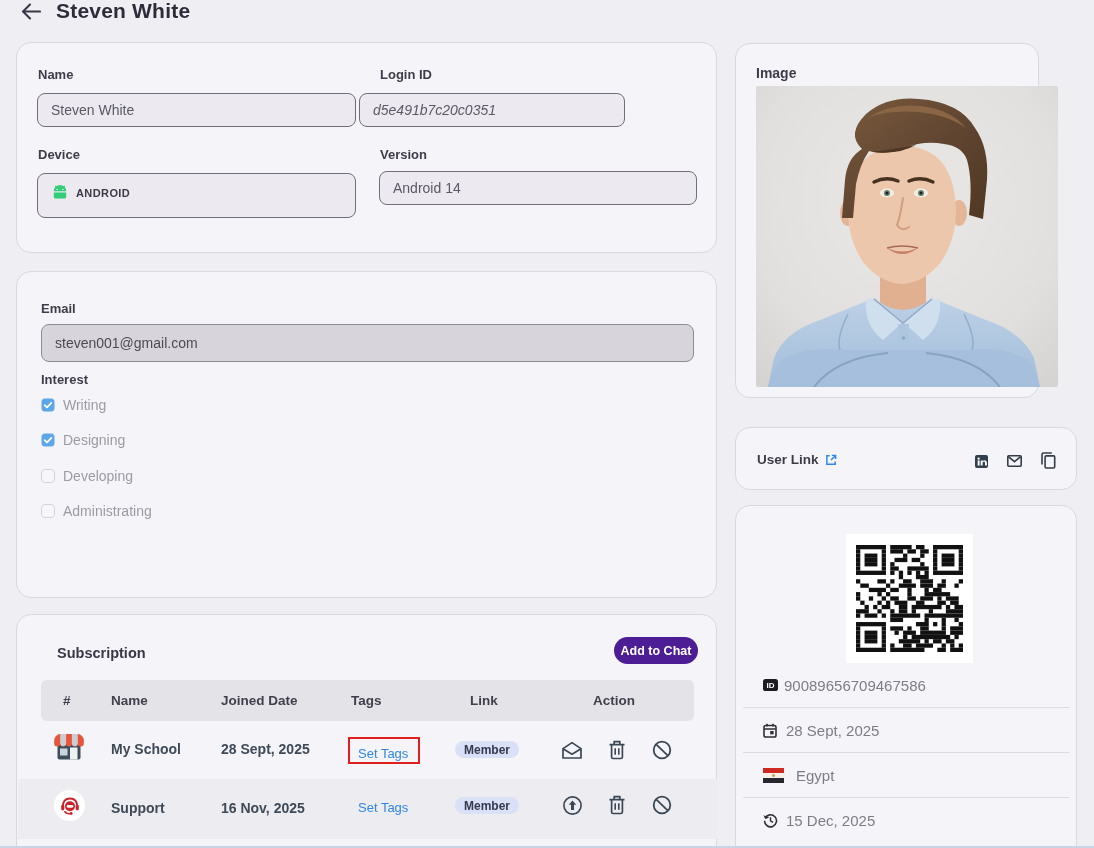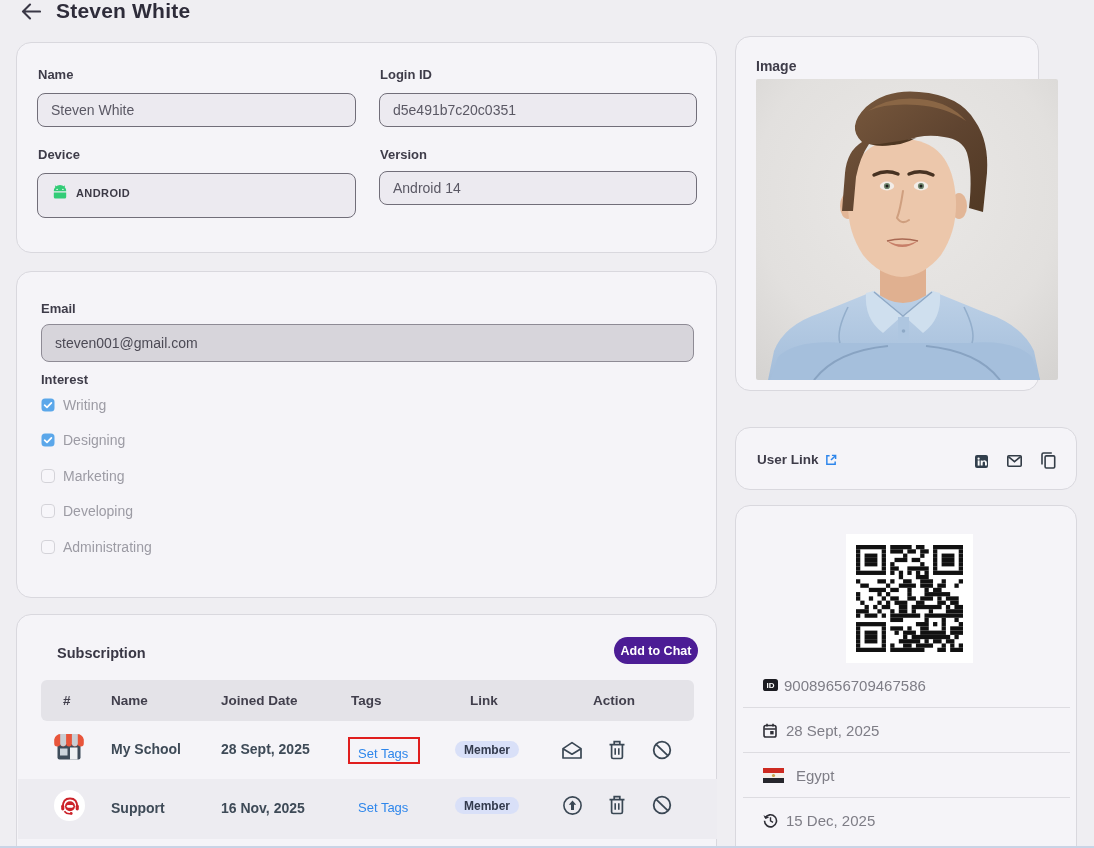--- a/index.html
+++ b/index.html
@@ -15,21 +15,21 @@
 
 <svg style="position:absolute;left:21px;top:3px" width="20" height="17" viewBox="0 0 20 17">
   <path d="M9 1.5 L2 8.5 L9 15.5 M2.3 8.5 L19 8.5" stroke="#3a3846" stroke-width="2.1" fill="none" stroke-linecap="round" stroke-linejoin="round"></path>
 </svg>
 <div style="position:absolute;left:56px;top:-1px;font-size:21px;font-weight:bold;color:#2e2c3a;letter-spacing:0.2px;">Steven White</div>
 
 <div class="card" style="left:16px;top:42px;width:701px;height:211px;">
   <div class="lbl" style="left:21px;top:24px;">Name</div>
   <div class="inp" style="left:20px;top:50px;width:319px;height:34px;">Steven White</div>
   <div class="lbl" style="left:363px;top:24px;">Login ID</div>
-  <div class="inp" style="left:362px;top:50px;width:318px;height:34px;">d5e491b7c20c0351</div>
+  <div class="inp" style="left:342px;top:50px;width:266px;height:34px;font-style:italic;">d5e491b7c20c0351</div>
   <div class="lbl" style="left:21px;top:104px;">Device</div>
   <div class="inp" style="left:20px;top:130px;width:319px;height:45px;padding-bottom:6px;">
     <svg width="18" height="15" viewBox="0 0 18 15" style="margin-right:7px">
       <path d="M2.8 6.2 A6.2 6.2 0 0 1 15.2 6.2 Z" fill="#33cc77"></path>
       <line x1="4.3" y1="0.8" x2="5.7" y2="2.8" stroke="#33cc77" stroke-width="1.1"></line>
       <line x1="13.7" y1="0.8" x2="12.3" y2="2.8" stroke="#33cc77" stroke-width="1.1"></line>
       <path d="M2.8 7.4 L15.2 7.4 L15.2 12 Q15.2 13.6 13.6 13.6 L4.4 13.6 Q2.8 13.6 2.8 12 Z" fill="#33cc77"></path>
       <circle cx="6.1" cy="4.4" r="0.7" fill="#fff"></circle>
         <circle cx="11.9" cy="4.4" r="0.7" fill="#fff"></circle>
     </svg>
@@ -55,26 +55,20 @@
       <svg width="14" height="14" viewBox="0 0 14 14">
           <rect x="0.5" y="0.5" width="13" height="13" rx="3.5" fill="#5ba7ea"></rect>
           <path d="M3.6 7.2 L6 9.4 L10.4 4.8" stroke="#fff" stroke-width="1.7" fill="none" stroke-linecap="round" stroke-linejoin="round"></path>
         </svg>
       <span style="margin-left:8px;">Designing</span>
     </div>
     <div style="height:35.5px;display:flex;align-items:center;">
       <svg width="14" height="14" viewBox="0 0 14 14">
           <rect x="0.5" y="0.5" width="13" height="13" rx="3.5" fill="#f7f6fa" stroke="#d4d3d9"></rect>
         </svg>
-      <span style="margin-left:8px;">Marketing</span>
-    </div>
-    <div style="height:35.5px;display:flex;align-items:center;">
-      <svg width="14" height="14" viewBox="0 0 14 14">
-          <rect x="0.5" y="0.5" width="13" height="13" rx="3.5" fill="#f7f6fa" stroke="#d4d3d9"></rect>
-        </svg>
       <span style="margin-left:8px;">Developing</span>
     </div>
     <div style="height:35.5px;display:flex;align-items:center;">
       <svg width="14" height="14" viewBox="0 0 14 14">
           <rect x="0.5" y="0.5" width="13" height="13" rx="3.5" fill="#f7f6fa" stroke="#d4d3d9"></rect>
         </svg>
       <span style="margin-left:8px;">Administrating</span>
     </div>
   </div>
 </div>
@@ -144,21 +138,21 @@
       <path d="M3.6 4.8 L3.6 17 Q3.6 18.5 5.1 18.5 L12.9 18.5 Q14.4 18.5 14.4 17 L14.4 4.8" fill="none" stroke="#3a4754" stroke-width="1.7"></path>
       <path d="M7.2 8.2 L7.2 14.8 M10.8 8.2 L10.8 14.8" stroke="#3a4754" stroke-width="1.6"></path>
     </svg>
     <svg style="position:absolute;left:634px;top:16px;" width="20" height="20" viewBox="0 0 20 20">
       <circle cx="10" cy="10" r="8.3" fill="none" stroke="#3a4754" stroke-width="1.8"></circle>
       <path d="M4.4 4.7 L15.6 15.3" stroke="#3a4754" stroke-width="1.8"></path>
     </svg>
   </div>
 </div>
 
-<div class="card" style="left:735px;top:36px;width:304px;height:355px;">
+<div class="card" style="left:735px;top:43px;width:304px;height:355px;">
   <div class="lbl" style="left:20px;top:21px;font-size:14px;">Image</div>
   <div style="position:absolute;left:20px;top:42px;width:302px;height:301px;border-radius:2px;overflow:hidden;">
   <svg width="302" height="301" viewBox="0 0 302 301">
     <defs>
       <radialGradient id="pbg" cx="50%" cy="38%" r="78%">
         <stop offset="0%" stop-color="#eae8e6"></stop>
         <stop offset="65%" stop-color="#e2e0de"></stop>
         <stop offset="100%" stop-color="#d5d3d1"></stop>
       </radialGradient>
       <linearGradient id="shirt" x1="0" y1="0" x2="0" y2="1">

